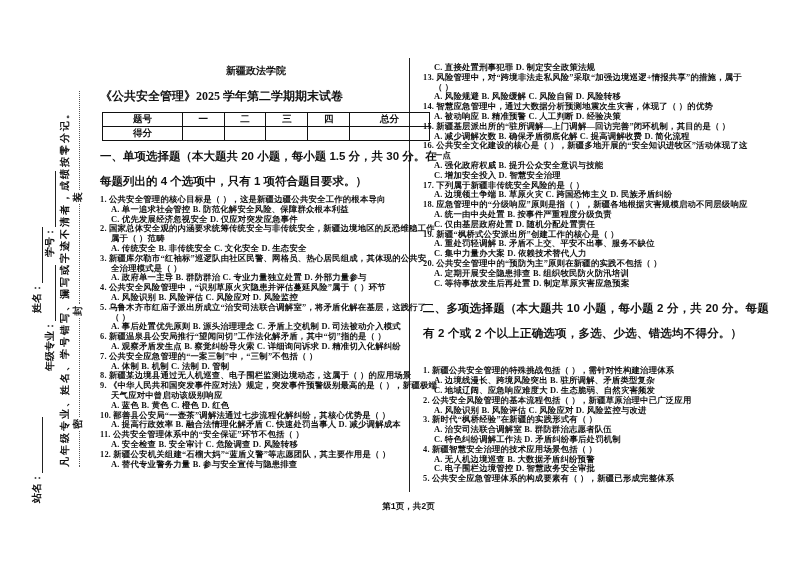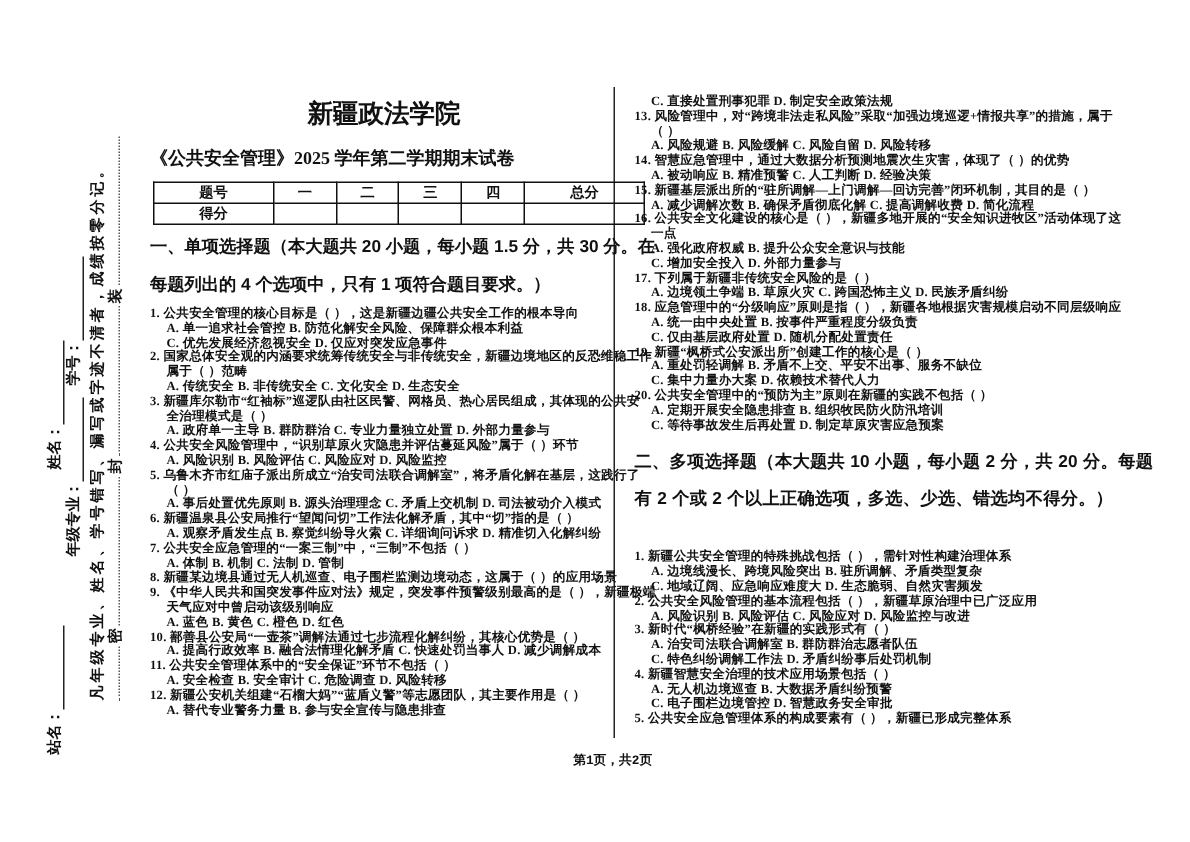--- a/index.html
+++ b/index.html
@@ -20,21 +20,21 @@
   .seal-row{top:72px;left:94px;width:376px;display:flex;align-items:center;}
   .seg{flex:1;height:1px;border-bottom:1.6px dotted #555;margin-top:2px;}
   .seg-a{flex:0 0 36px;}
   .sealch{font-size:10px;font-weight:bold;padding:0 2px;line-height:12px;}
 
   
   .col-divider{position:absolute;left:409px;top:58px;width:1px;height:434px;background:#222;}
   .col-left{position:absolute;left:100px;top:64px;width:312px;}
   .col-right{position:absolute;left:423px;top:62px;width:358px;}
 
-  .school{text-align:center;font-size:17px;font-weight:bold;margin-bottom:10px;
+  .school{text-align:center;font-size:10px;font-weight:bold;margin-bottom:10px;
           font-family:"Liberation Sans","DejaVu Sans",sans-serif;}
   .exam-title{text-align:left;font-size:12px;font-weight:bold;margin-bottom:7px;
           font-family:Liberation Serif, serif;}
 
   table.score-table{border-collapse:collapse;width:328px;margin:0 0 3px 2px;border:1.5px solid #111;}
   table.score-table td{border:1px solid #111;height:13px;text-align:center;
           font-size:9.5px;font-weight:bold;padding:0;}
 
   .sec-head{font-size:11.5px;font-weight:bold;line-height:25px;white-space:nowrap;
           font-family:"Liberation Sans","DejaVu Sans",sans-serif;}
@@ -155,21 +155,21 @@
         <div class="ln k-q">13. 风险管理中，对“跨境非法走私风险”采取“加强边境巡逻+情报共享”的措施，属于</div>
         <div class="ln k-c">（ ）</div>
         <div class="ln k-o">A. 风险规避  B. 风险缓解  C. 风险自留  D. 风险转移</div>
         <div class="ln k-q">14. 智慧应急管理中，通过大数据分析预测地震次生灾害，体现了（ ）的优势</div>
         <div class="ln k-o">A. 被动响应  B. 精准预警  C. 人工判断  D. 经验决策</div>
         <div class="ln k-q">15. 新疆基层派出所的“驻所调解—上门调解—回访完善”闭环机制，其目的是（ ）</div>
         <div class="ln k-o">A. 减少调解次数  B. 确保矛盾彻底化解  C. 提高调解收费  D. 简化流程</div>
         <div class="ln k-q">16. 公共安全文化建设的核心是（ ），新疆多地开展的“安全知识进牧区”活动体现了这</div>
         <div class="ln k-c">一点</div>
         <div class="ln k-o">A. 强化政府权威  B. 提升公众安全意识与技能</div>
-        <div class="ln k-o">C. 增加安全投入  D. 外部力量参与</div>
+        <div class="ln k-o">C. 增加安全投入  D. 智慧安全治理</div>
         <div class="ln k-q">17. 下列属于新疆非传统安全风险的是（ ）</div>
         <div class="ln k-o">A. 边境领土争端  B. 草原火灾  C. 跨国恐怖主义  D. 民族矛盾纠纷</div>
         <div class="ln k-q">18. 应急管理中的“分级响应”原则是指（ ），新疆各地根据灾害规模启动不同层级响应</div>
         <div class="ln k-o">A. 统一由中央处置  B. 按事件严重程度分级负责</div>
         <div class="ln k-o">C. 仅由基层政府处置  D. 随机分配处置责任</div>
         <div class="ln k-q">19. 新疆“枫桥式公安派出所”创建工作的核心是（ ）</div>
         <div class="ln k-o">A. 重处罚轻调解  B. 矛盾不上交、平安不出事、服务不缺位</div>
         <div class="ln k-o">C. 集中力量办大案  D. 依赖技术替代人力</div>
         <div class="ln k-q">20. 公共安全管理中的“预防为主”原则在新疆的实践不包括（ ）</div>
         <div class="ln k-o">A. 定期开展安全隐患排查  B. 组织牧民防火防汛培训</div>

